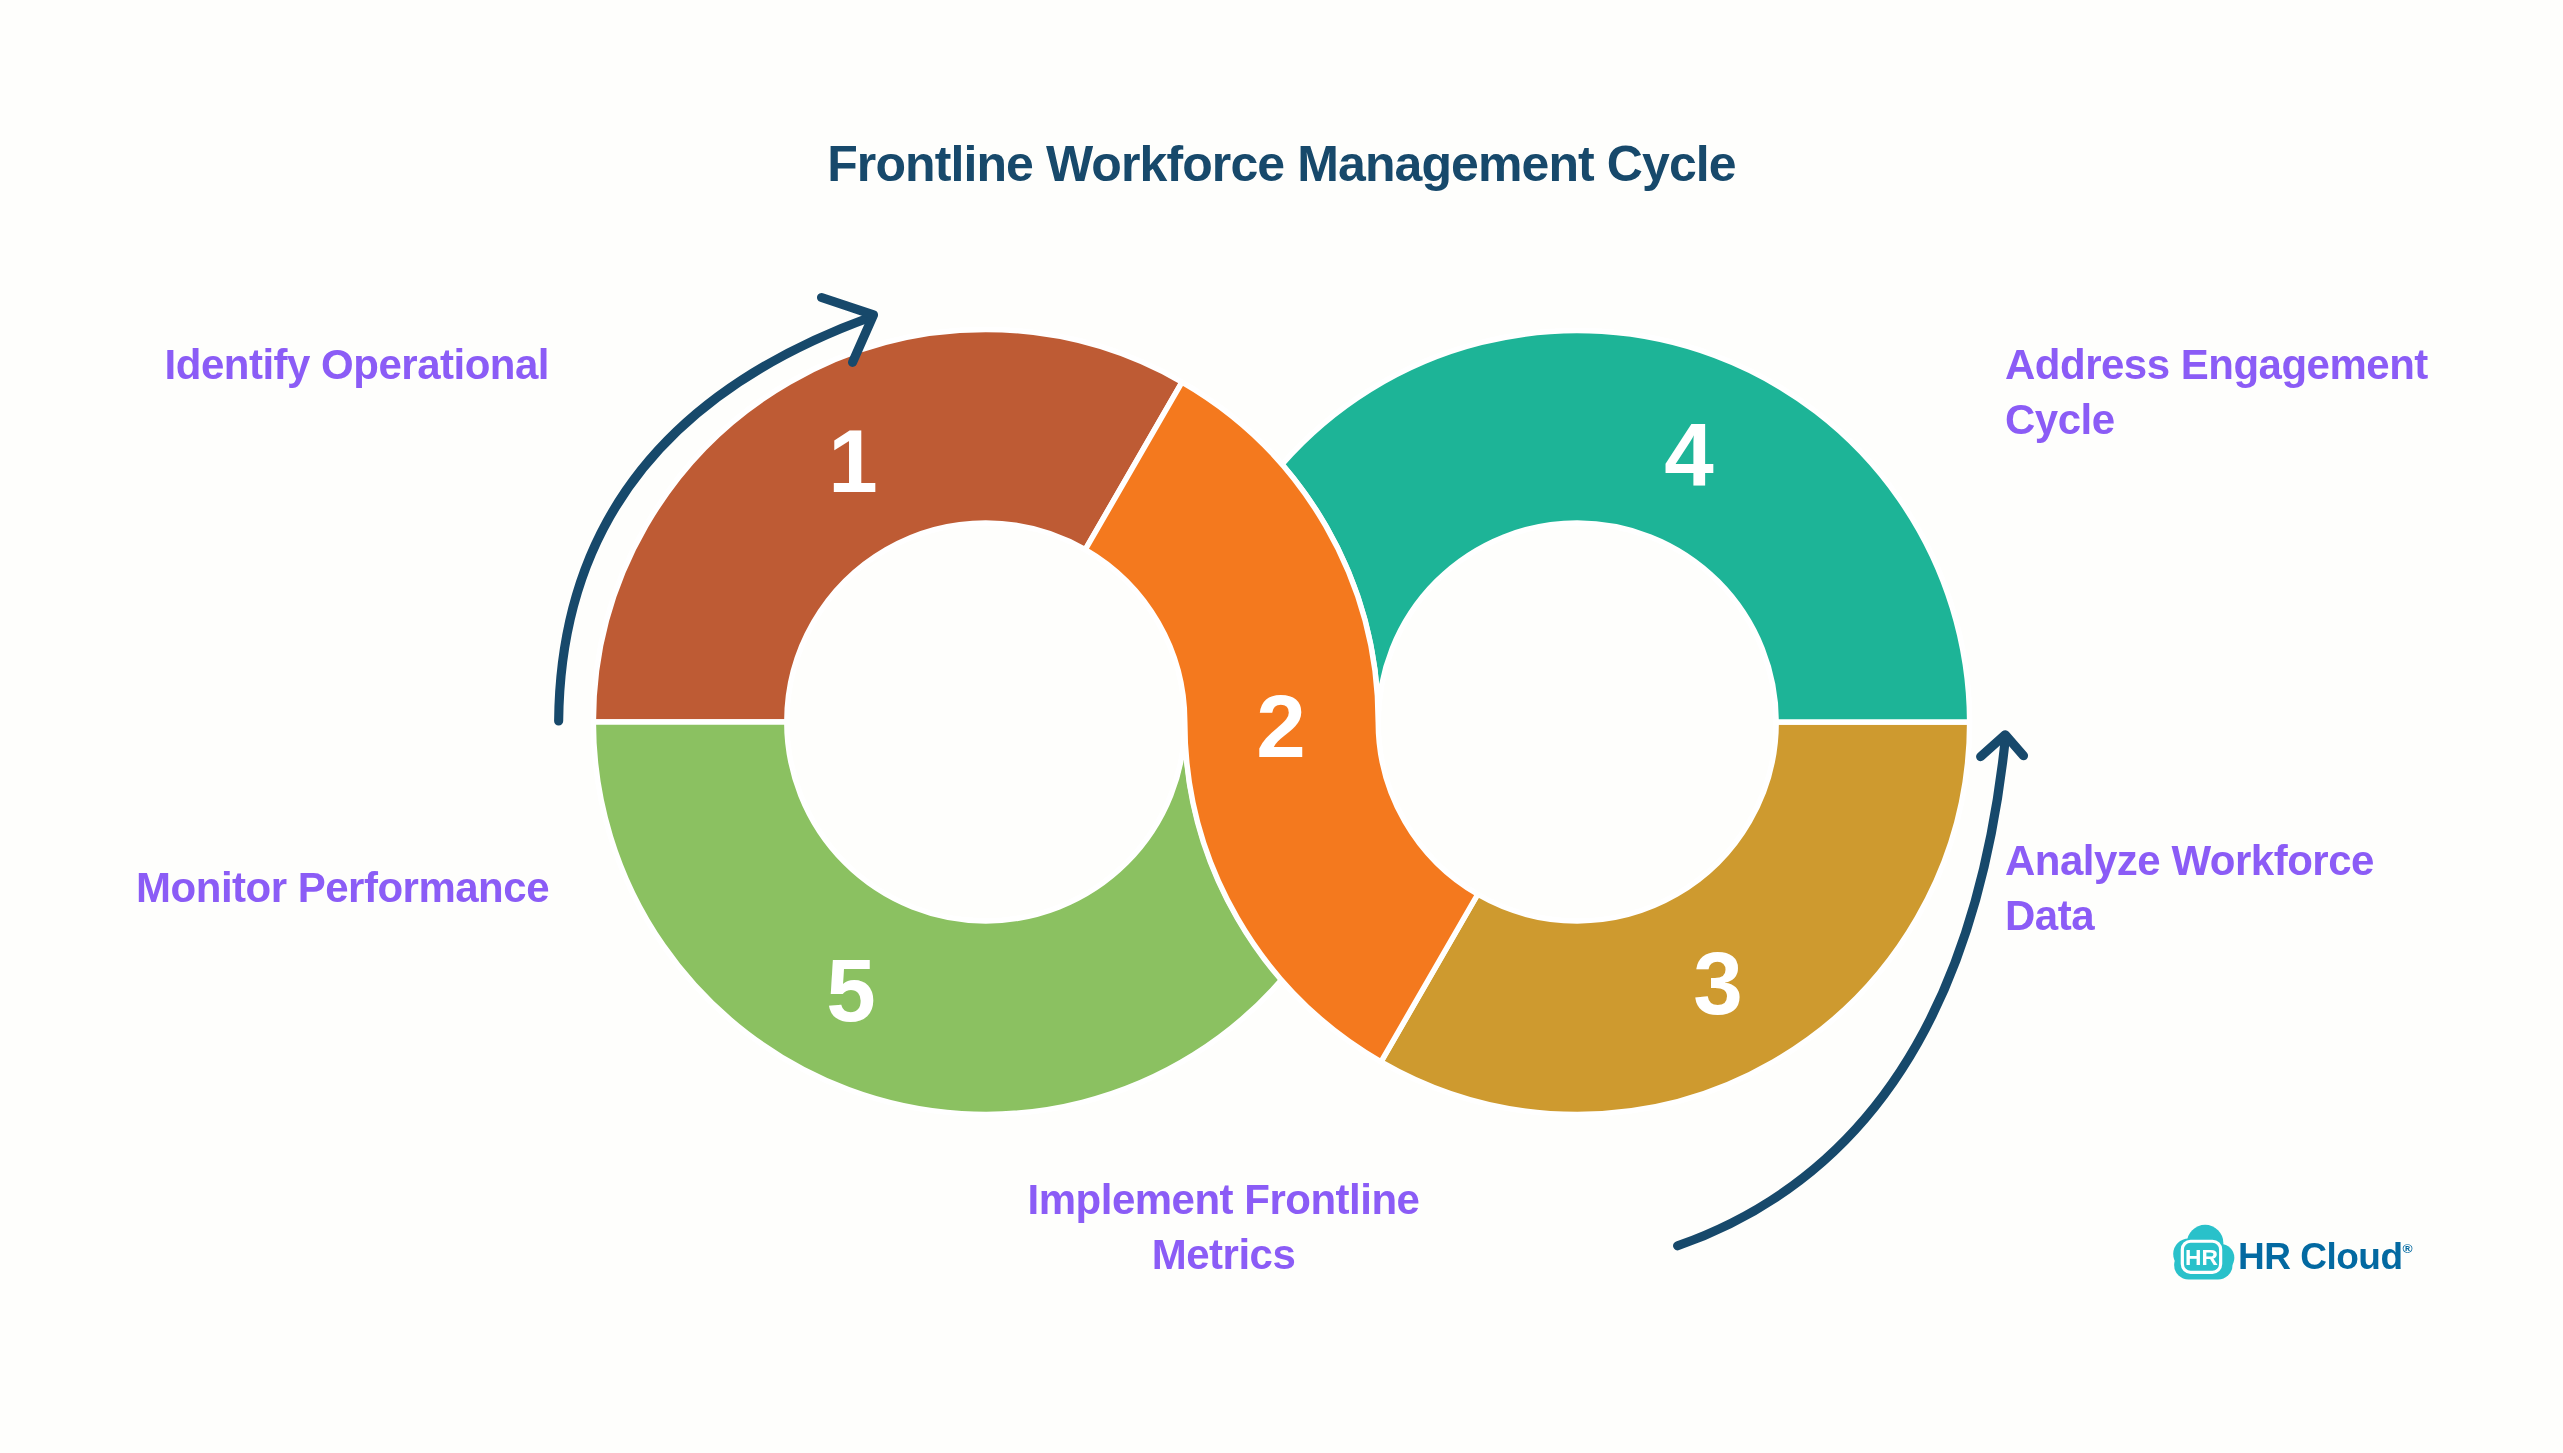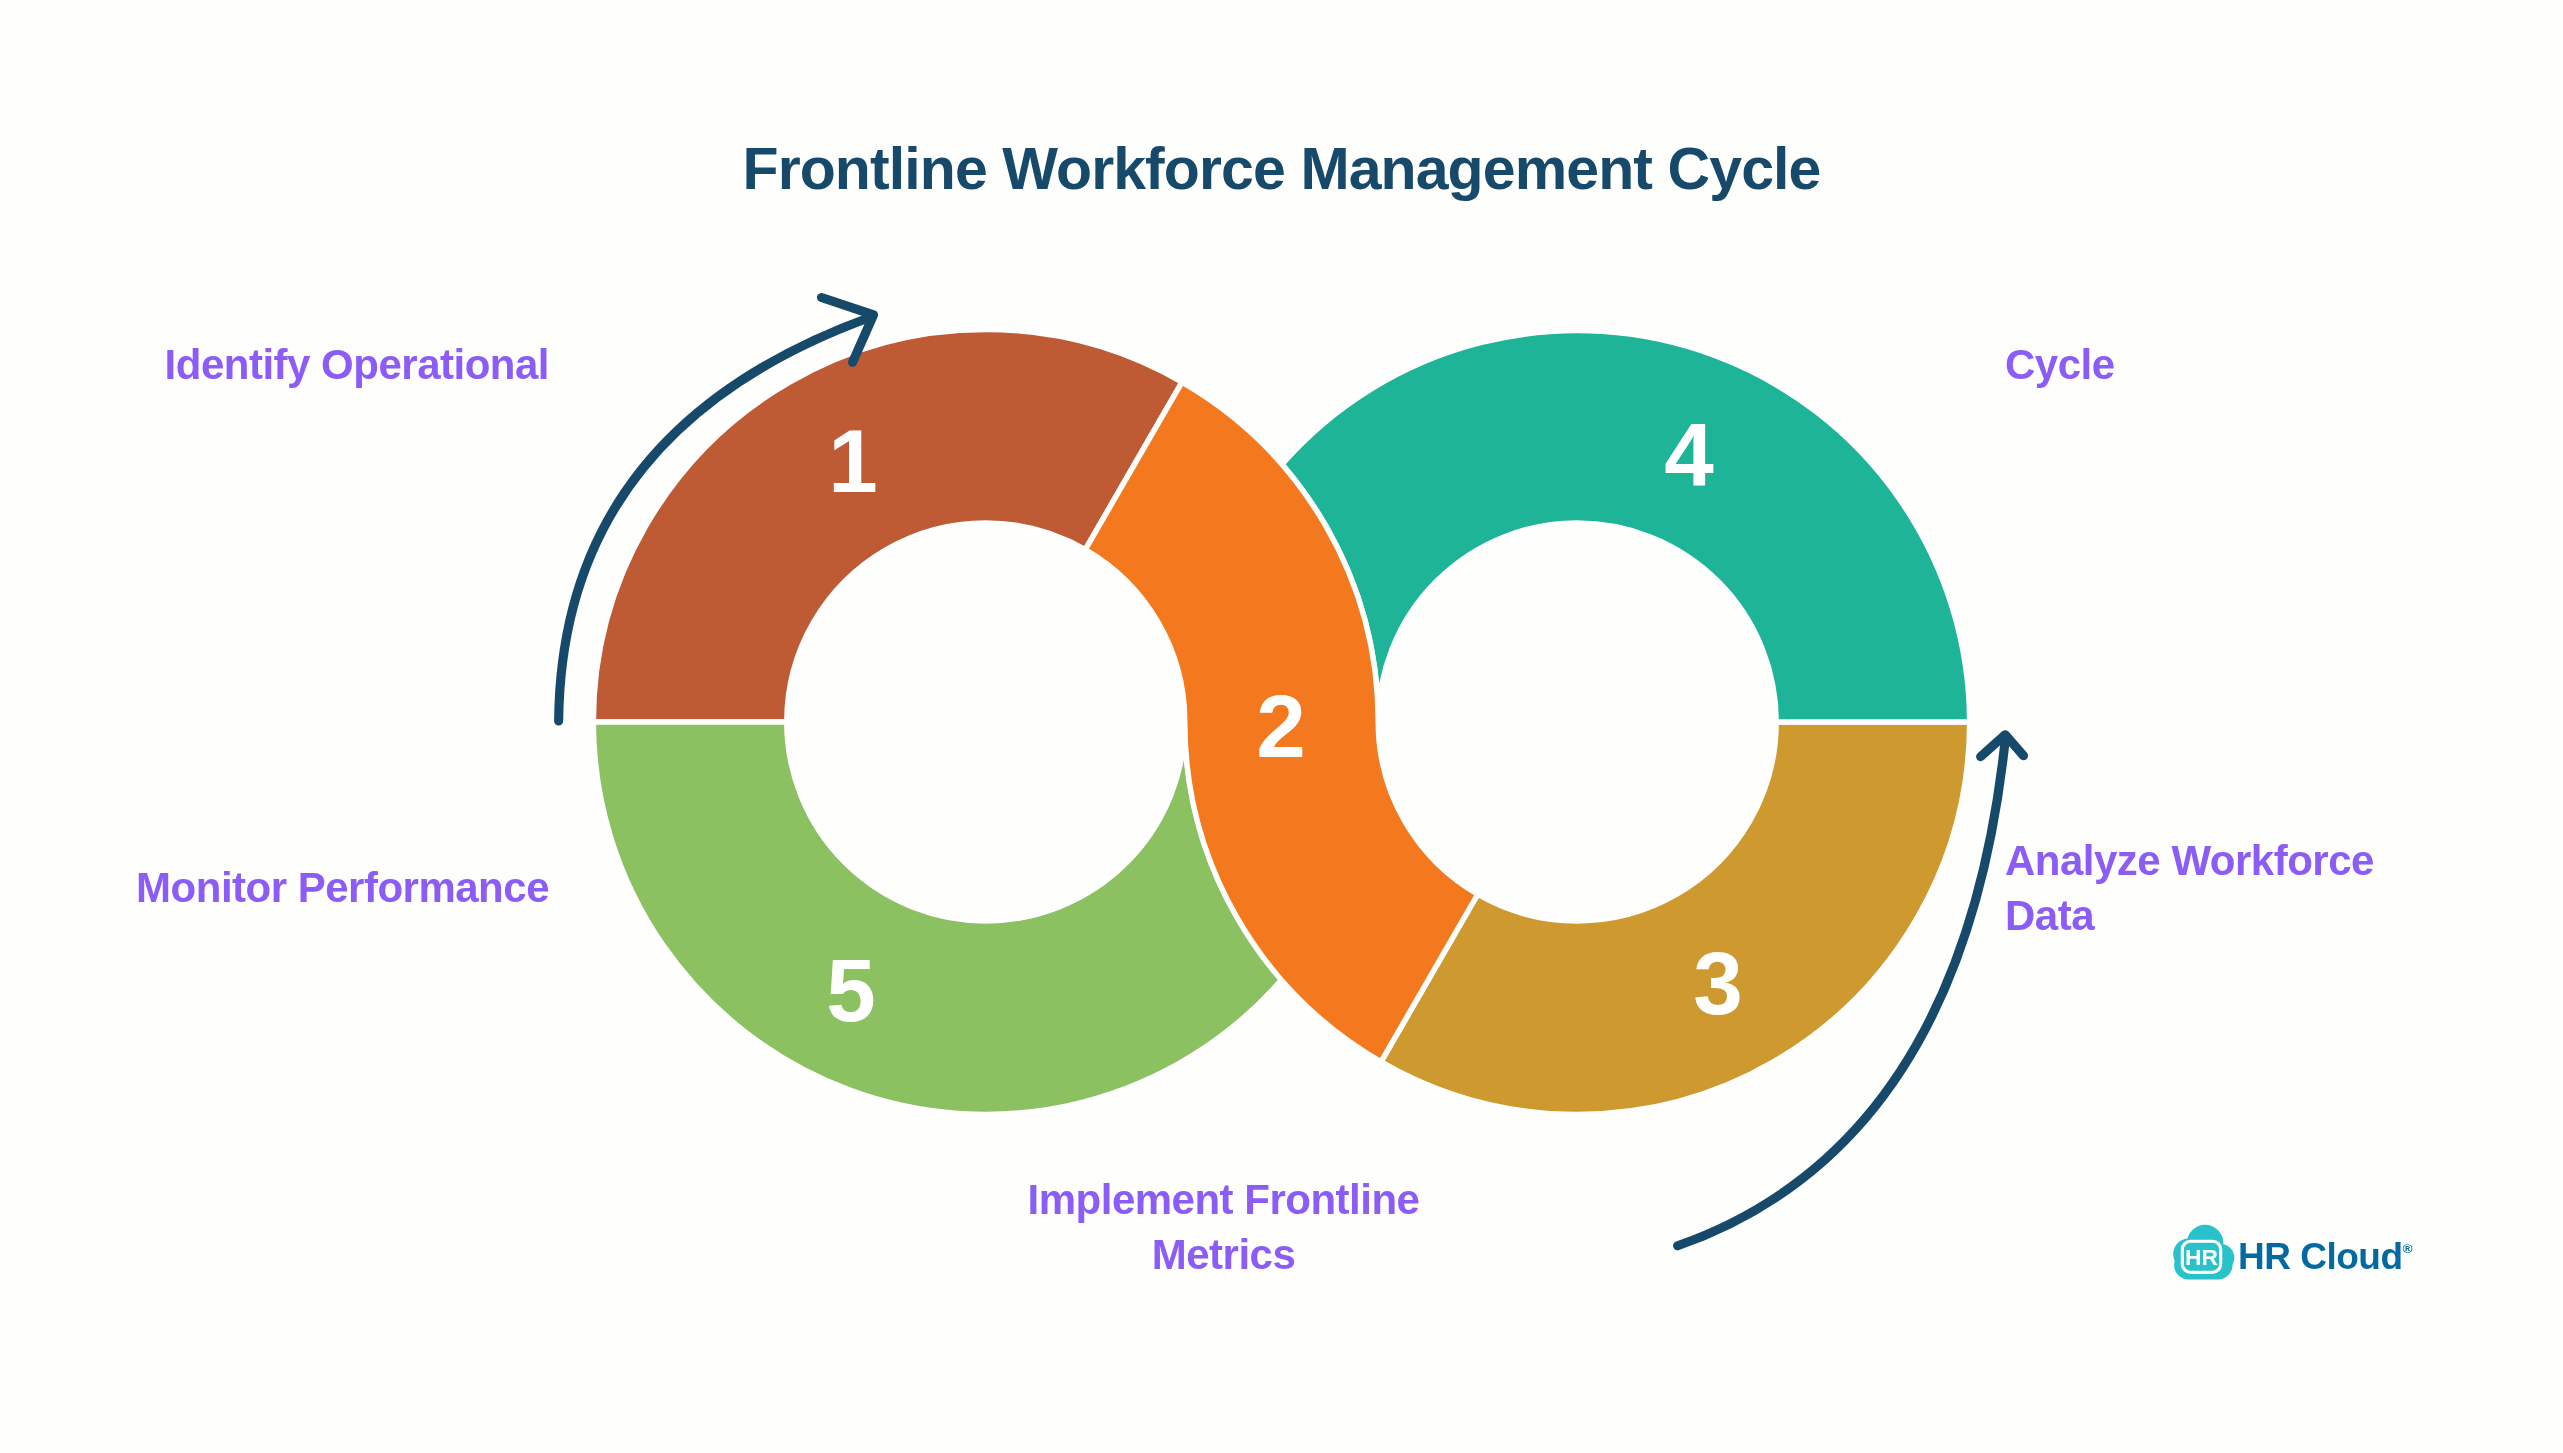--- a/index.html
+++ b/index.html
@@ -8,21 +8,21 @@
     position:relative;
     width:2563px;height:1453px;
     background:#FEFEFC;
     overflow:hidden;
     font-family:"Liberation Sans","DejaVu Sans",sans-serif;
   }
   .diagram-svg{position:absolute;left:0;top:0;}
   .page-title{
     position:absolute;left:0;top:135px;width:100%;
     text-align:center;
-    font-size:59px;font-weight:700;letter-spacing:-0.9px;
+    font-size:50px;font-weight:700;letter-spacing:-0.9px;
     color:#17496B;
   }
   .step-label{
     position:absolute;
     font-size:42px;font-weight:700;line-height:55px;
     color:#8b5cf6;letter-spacing:-0.5px;
   }
   .step-label.align-right{text-align:right;}
   .step-label.align-left{text-align:left;}
   .step-label.align-center{text-align:center;margin-top:8px;}
@@ -88,20 +88,21 @@
     <text class="badge-text" x="2412" y="1386" text-anchor="middle">HR</text>
   </svg>
 
   <div class="page-title">Frontline Workforce Management Cycle</div>
 
   <div class="step-label align-right" id="label-step1">
     <div>Identify Operational</div>
   </div>
 
   <div class="step-label align-left" id="label-step4">
+    <div>Address Engagement</div>
     <div>Cycle</div>
   </div>
 
   <div class="step-label align-left" id="label-step3">
     <div>Analyze Workforce</div>
     <div>Data</div>
   </div>
 
   <div class="step-label align-right" id="label-step5">
     <div>Monitor Performance</div>

